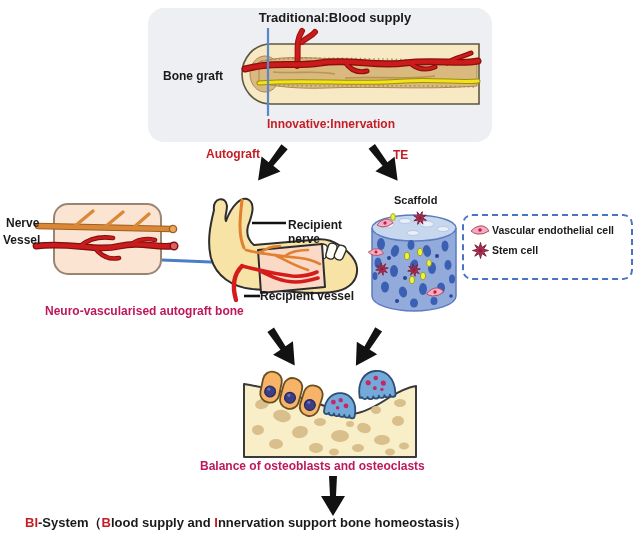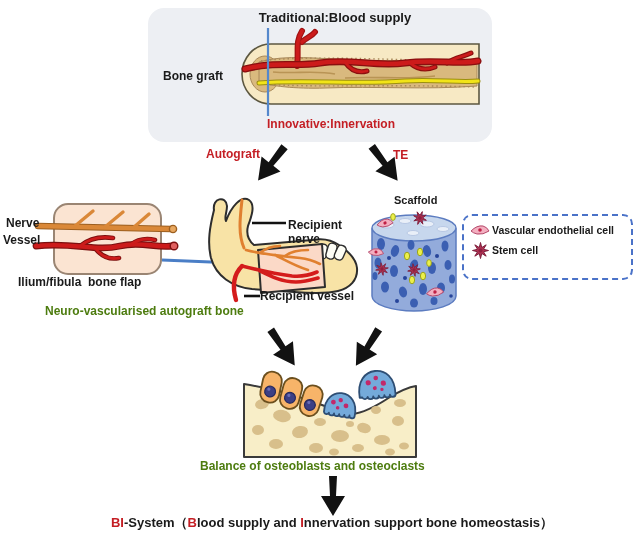--- a/index.html
+++ b/index.html
@@ -15,21 +15,21 @@
   svg{display:block;overflow:visible;}
   #top-box{left:148px;top:8px;width:344px;height:134px;background:#edeff3;border-radius:16px;}
   #tb-title{left:30px;right:0;top:3px;text-align:center;}
   #tb-bonegraft{left:15px;top:62px;}
   #tb-subtitle{left:22px;right:0;top:110px;text-align:center;}
   .blackarrow{width:30px;height:50px;}
   #legend-box{left:462px;top:214px;width:171px;height:66px;border:2px dashed #4a72c8;border-radius:10px;
               background:#fff;box-sizing:border-box;padding:4px 2px 0 4px;}
   .lg-row{display:flex;align-items:center;height:20px;}
   .lg-ic{width:24px;display:flex;justify-content:center;}
-  .caption{font-weight:bold;color:#4d7c0f;}
+  .caption{font-weight:bold;color:#be185d;}
 </style>
 </head>
 <body>
 
 <svg width="0" height="0">
   <defs>
     <g id="stem">
       <polygon points="8,0 2.96,1.22 5.66,5.66 1.22,2.96 0,8 -1.22,2.96 -5.66,5.66 -2.96,1.22 -8,0 -2.96,-1.22 -5.66,-5.66 -1.22,-2.96 0,-8 1.22,-2.96 5.66,-5.66 2.96,-1.22" fill="#b23152" stroke="#7d1f3c" stroke-width="1" stroke-linejoin="round"></polygon>
       <circle cx="0" cy="0" r="2.1" fill="#8d2040"></circle>
     </g>
@@ -86,21 +86,20 @@
     <path d="M40,30 L58,15 M70,31 L88,16 M98,32 L114,18" fill="none" stroke="#da8838" stroke-width="3.4" stroke-linecap="round"></path>
     <circle cx="138" cy="33" r="3.6" fill="#e8a860" stroke="#9c5f20" stroke-width="1.4"></circle>
     <path d="M1,50 C40,46 60,56 85,50 C105,45 120,52 137,50" fill="none" stroke="#7c0f0f" stroke-width="6.8" stroke-linecap="round"></path>
     <path d="M45,50 C55,42 65,40 78,42 M60,52 C66,60 74,64 84,62 M95,49 C103,43 112,42 120,44" fill="none" stroke="#7c0f0f" stroke-width="4.6" stroke-linecap="round"></path>
     <path d="M1,50 C40,46 60,56 85,50 C105,45 120,52 137,50" fill="none" stroke="#cc1b1b" stroke-width="4.4" stroke-linecap="round"></path>
     <path d="M45,50 C55,42 65,40 78,42 M60,52 C66,60 74,64 84,62 M95,49 C103,43 112,42 120,44" fill="none" stroke="#cc1b1b" stroke-width="2.8" stroke-linecap="round"></path>
     <circle cx="139" cy="50" r="3.8" fill="#e06060" stroke="#7c0f0f" stroke-width="1.4"></circle>
   </svg>
   <div class="abs lbl t12" style="left:6px;top:217px;">Nerve</div>
   <div class="abs lbl t12" style="left:3px;top:234px;">Vessel</div>
-  <div class="abs lbl t12" style="left:18px;top:276px;white-space:pre;">Ilium/fibula  bone flap</div>
 
   <svg class="abs" style="left:160px;top:252px;" width="92" height="20" viewBox="0 0 92 20">
     <line x1="2" y1="8" x2="75" y2="11" stroke="#4a7ec6" stroke-width="3"></line>
     <polygon points="74,4 90,11 74,17" fill="#4a7ec6"></polygon>
   </svg>
 
   <svg class="abs" style="left:190px;top:188px;" width="175" height="124" viewBox="0 0 175 124">
     <path d="M24,22 C22,10 36,7 37,18 C37,25 34,29 36,33 C41,19 51,7 59,12 C66,17 61,30 58,38 C56,46 58,52 64,57 L122,52 C132,50 142,52 149,57 C158,63 166,70 167,80 C168,92 160,100 148,103 C136,106 118,105 104,104 L62,101 C42,99 26,88 21,70 C17,54 20,38 24,22 Z" fill="#f8e3a6" stroke="#2d2d2d" stroke-width="2" stroke-linejoin="round"></path>
     <g>
       <rect x="128" y="56" width="9" height="15" rx="4" fill="#fdfdf5" stroke="#2d2d2d" stroke-width="1.4" transform="rotate(8 132 63)"></rect>
@@ -253,17 +252,17 @@
         <circle cx="24" cy="20" r="1.7" fill="#c2286a"></circle>
       </g>
     </g>
   </svg>
   <div class="abs caption" style="left:200px;top:459px;width:256px;text-align:left;font-size:12px;white-space:nowrap;">Balance of osteoblasts and osteoclasts</div>
 
   <svg class="abs" style="left:318px;top:474px;" width="30" height="44" viewBox="0 0 30 44">
     <path d="M11,2 L19,2 L18,22 L27,22 L15,42 L3,22 L12,22 Z" fill="#121212"></path>
   </svg>
 
-  <div class="abs lbl t13" style="left:25px;top:516px;width:614px;text-align:center;white-space:nowrap;">
+  <div class="abs lbl t13" style="left:25px;top:516px;width:614px;white-space:nowrap;">
     <span class="red">BI</span><span>-System（</span><span class="red">B</span><span>lood supply and </span><span class="red">I</span><span>nnervation support bone homeostasis）</span>
   </div>
 
 </div>
 
 </body></html>

